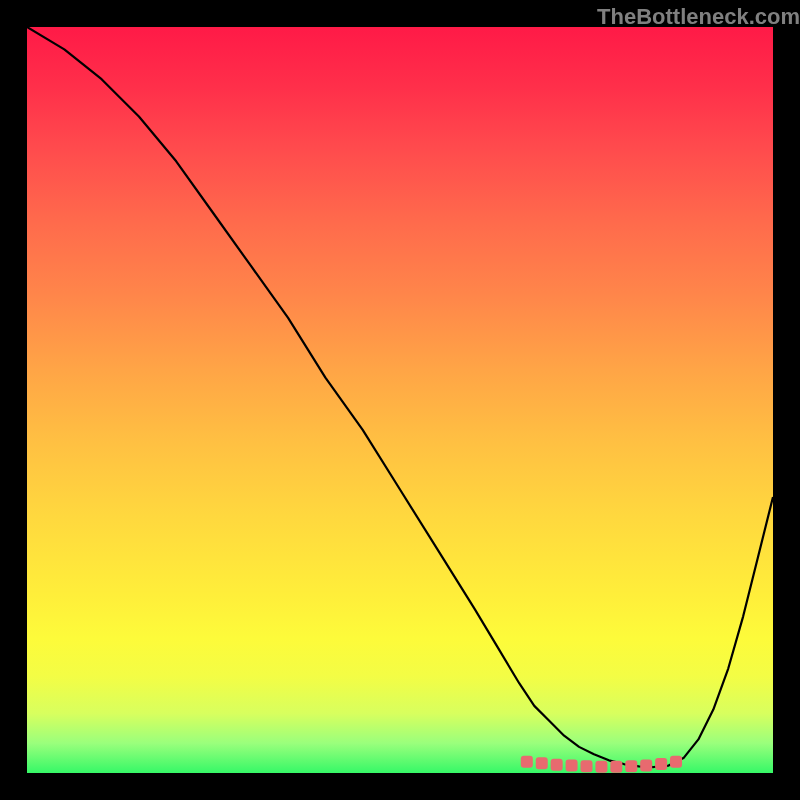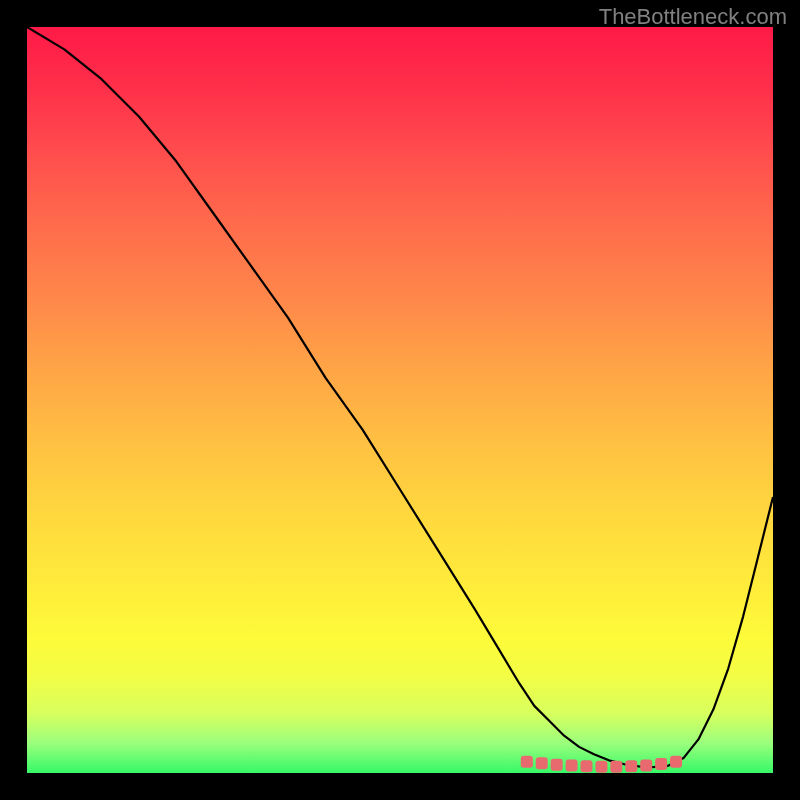--- a/index.html
+++ b/index.html
@@ -6,24 +6,24 @@
   body {
     width: 800px;
     height: 800px;
     background: #000;
     position: relative;
     font-family: Arial, sans-serif;
   }
   .watermark {
     position: absolute;
     top: 4px;
-    right: 13px;
+    right: 0;
     color: #808080;
     font-size: 22px;
-    font-weight: 400;
+    font-weight: 700;
     z-index: 10;
   }
   .plot-area {
     position: absolute;
     left: 27px;
     top: 27px;
     width: 746px;
     height: 746px;
     overflow: hidden;
   }

